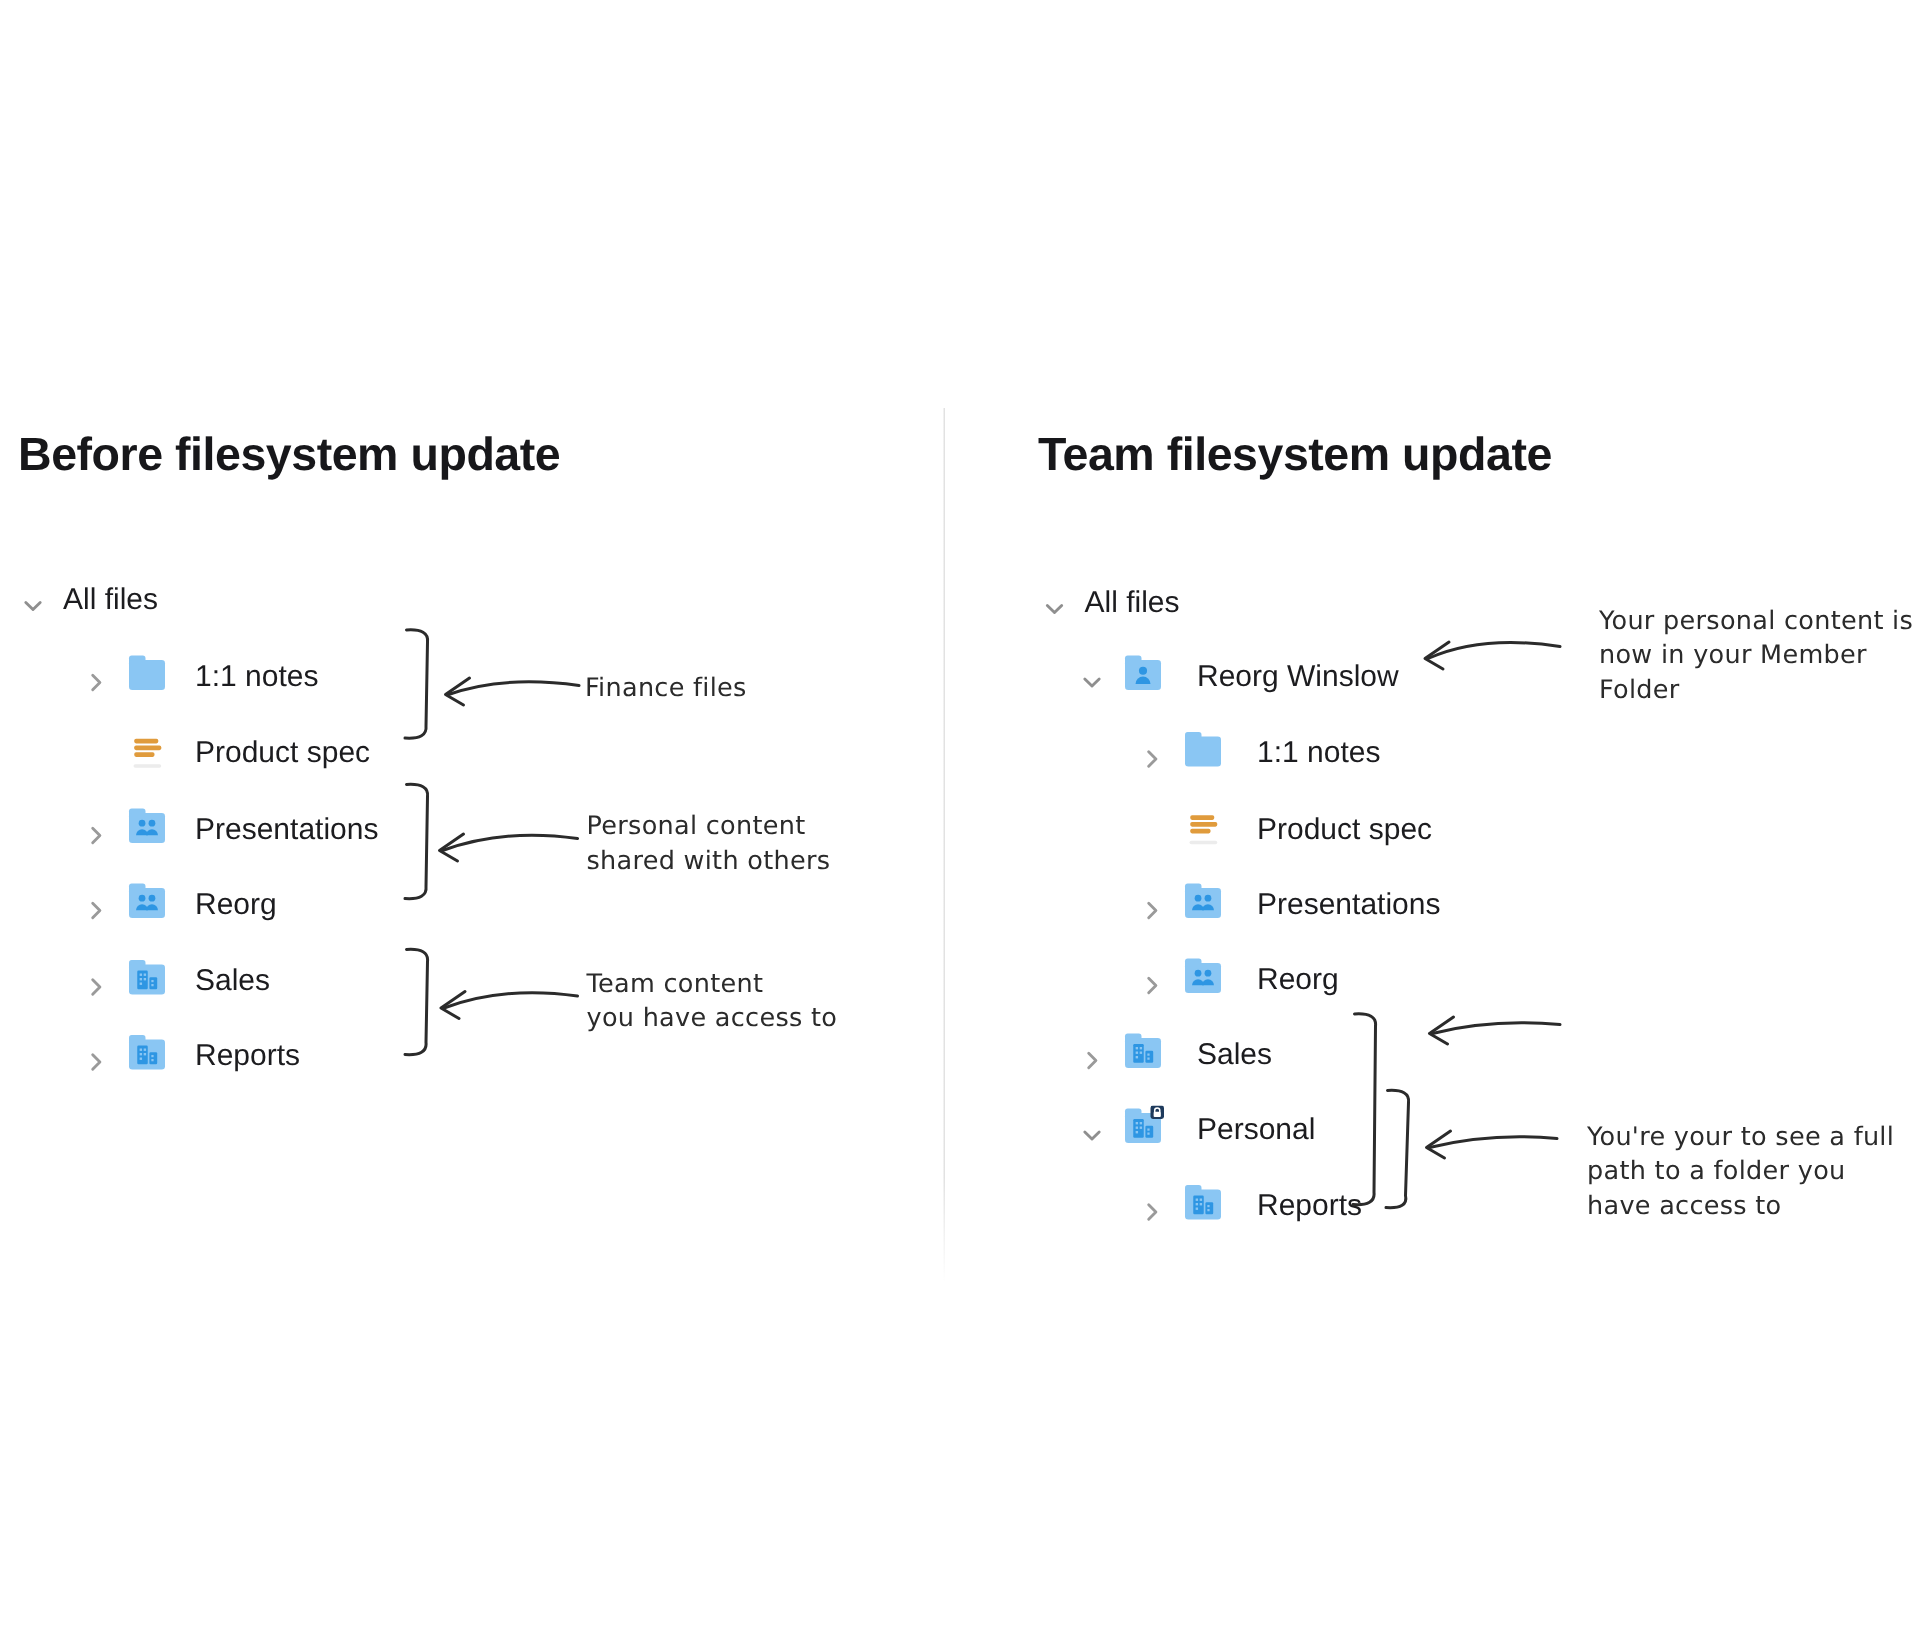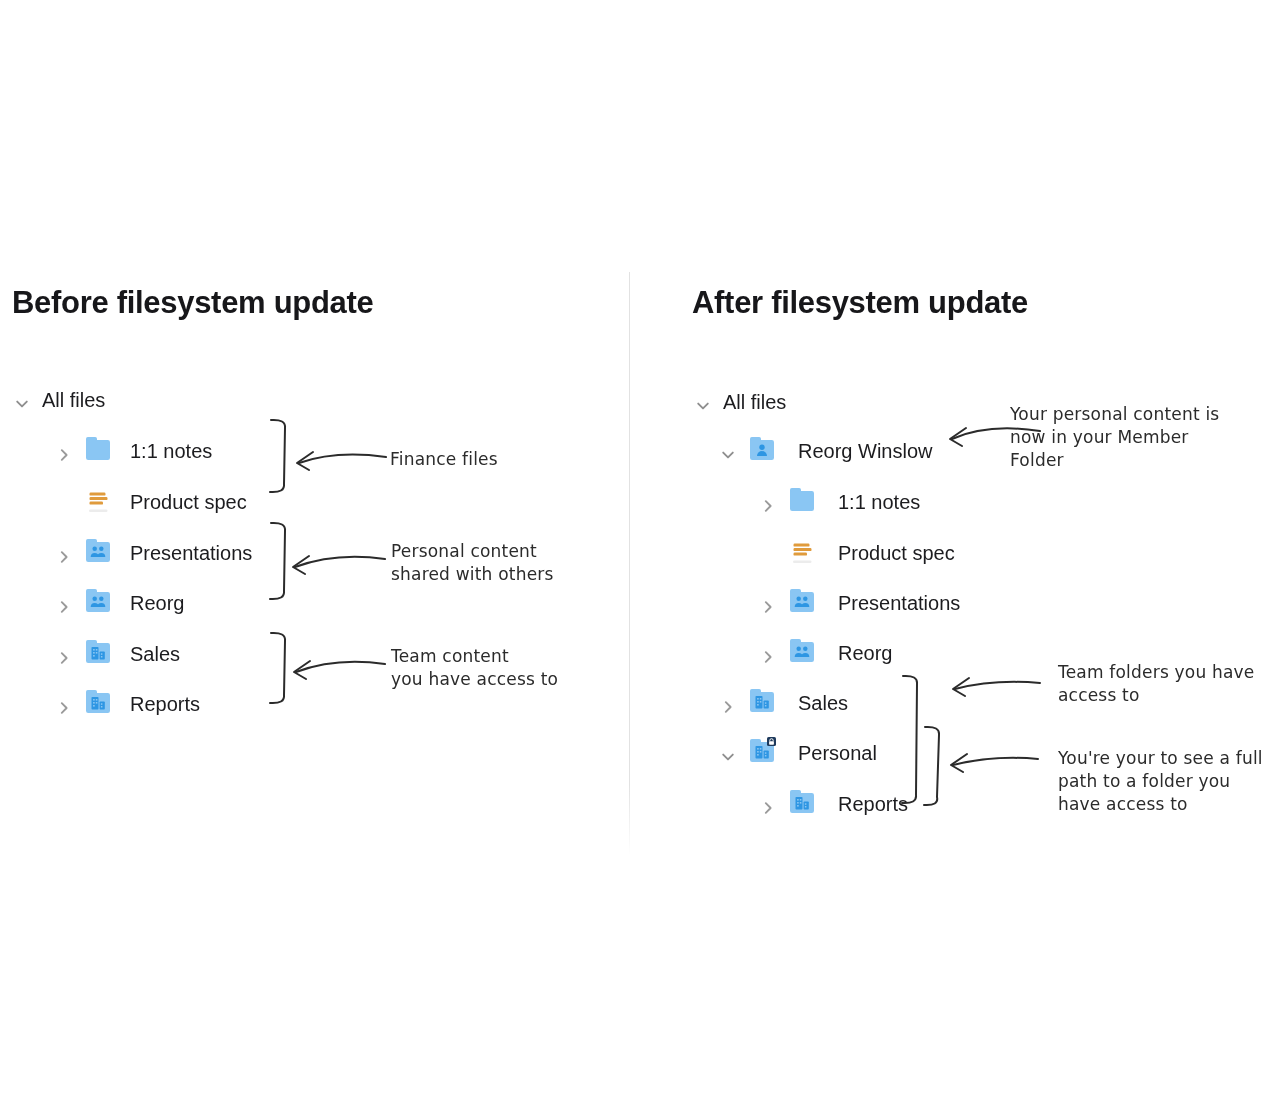--- a/index.html
+++ b/index.html
@@ -83,21 +83,21 @@
       <rect x="5.5" y="11" width="18" height="3.1" rx="1.2" fill="#E09B3C"></rect>
       <rect x="5.5" y="15.5" width="13.5" height="3.1" rx="1.2" fill="#E09B3C"></rect>
       <rect x="5" y="23.5" width="18.5" height="2.4" rx="1.2" fill="#ececec"></rect>
     </symbol>
   </defs>
 </svg>
 
 <div class="canvas">
 
   <div class="title" style="left:12px;top:285px">Before filesystem update</div>
-  <div class="title" style="left:692px;top:285px">After filesystem update</div>
+  <div class="title" style="left:692px;top:285px">Team filesystem update</div>
 
   <div class="divider"></div>
 
   <div class="row" style="left:14px;top:362px">
     <svg class="chev">
         <use href="#chev-down"></use>
       </svg>
     <span class="lbl">All files</span>
   </div>
 
@@ -242,25 +242,23 @@
         <use href="#folder-team"></use>
       </svg>
     <span class="lbl">Reports</span>
   </div>
 
   <div class="hand" style="left:390px;top:448px">Finance files</div>
   <div class="hand" style="left:391px;top:645px">Team content
 you have access to</div>
   <div class="hand" style="left:391px;top:540px">Personal content
 shared with others</div>
-  <div class="hand" style="left:1010px;top:403px">Your personal content is
+  <div class="hand" style="left:1066px;top:403px">Your personal content is
 now in your Member
 Folder</div>
-  <div class="hand" style="left:1058px;top:661px">Team folders you have
-access to</div>
   <div class="hand" style="left:1058px;top:747px">You're your to see a full
 path to a folder you
 have access to</div>
 
   <svg class="overlay" width="1280" height="1100" viewBox="0 0 1280 1100">
 
     <g>
       <path class="stroke" d="M271 420 Q286 419 285 428 L284 484 Q285 493 270 492"></path>
     </g>
     <g>

